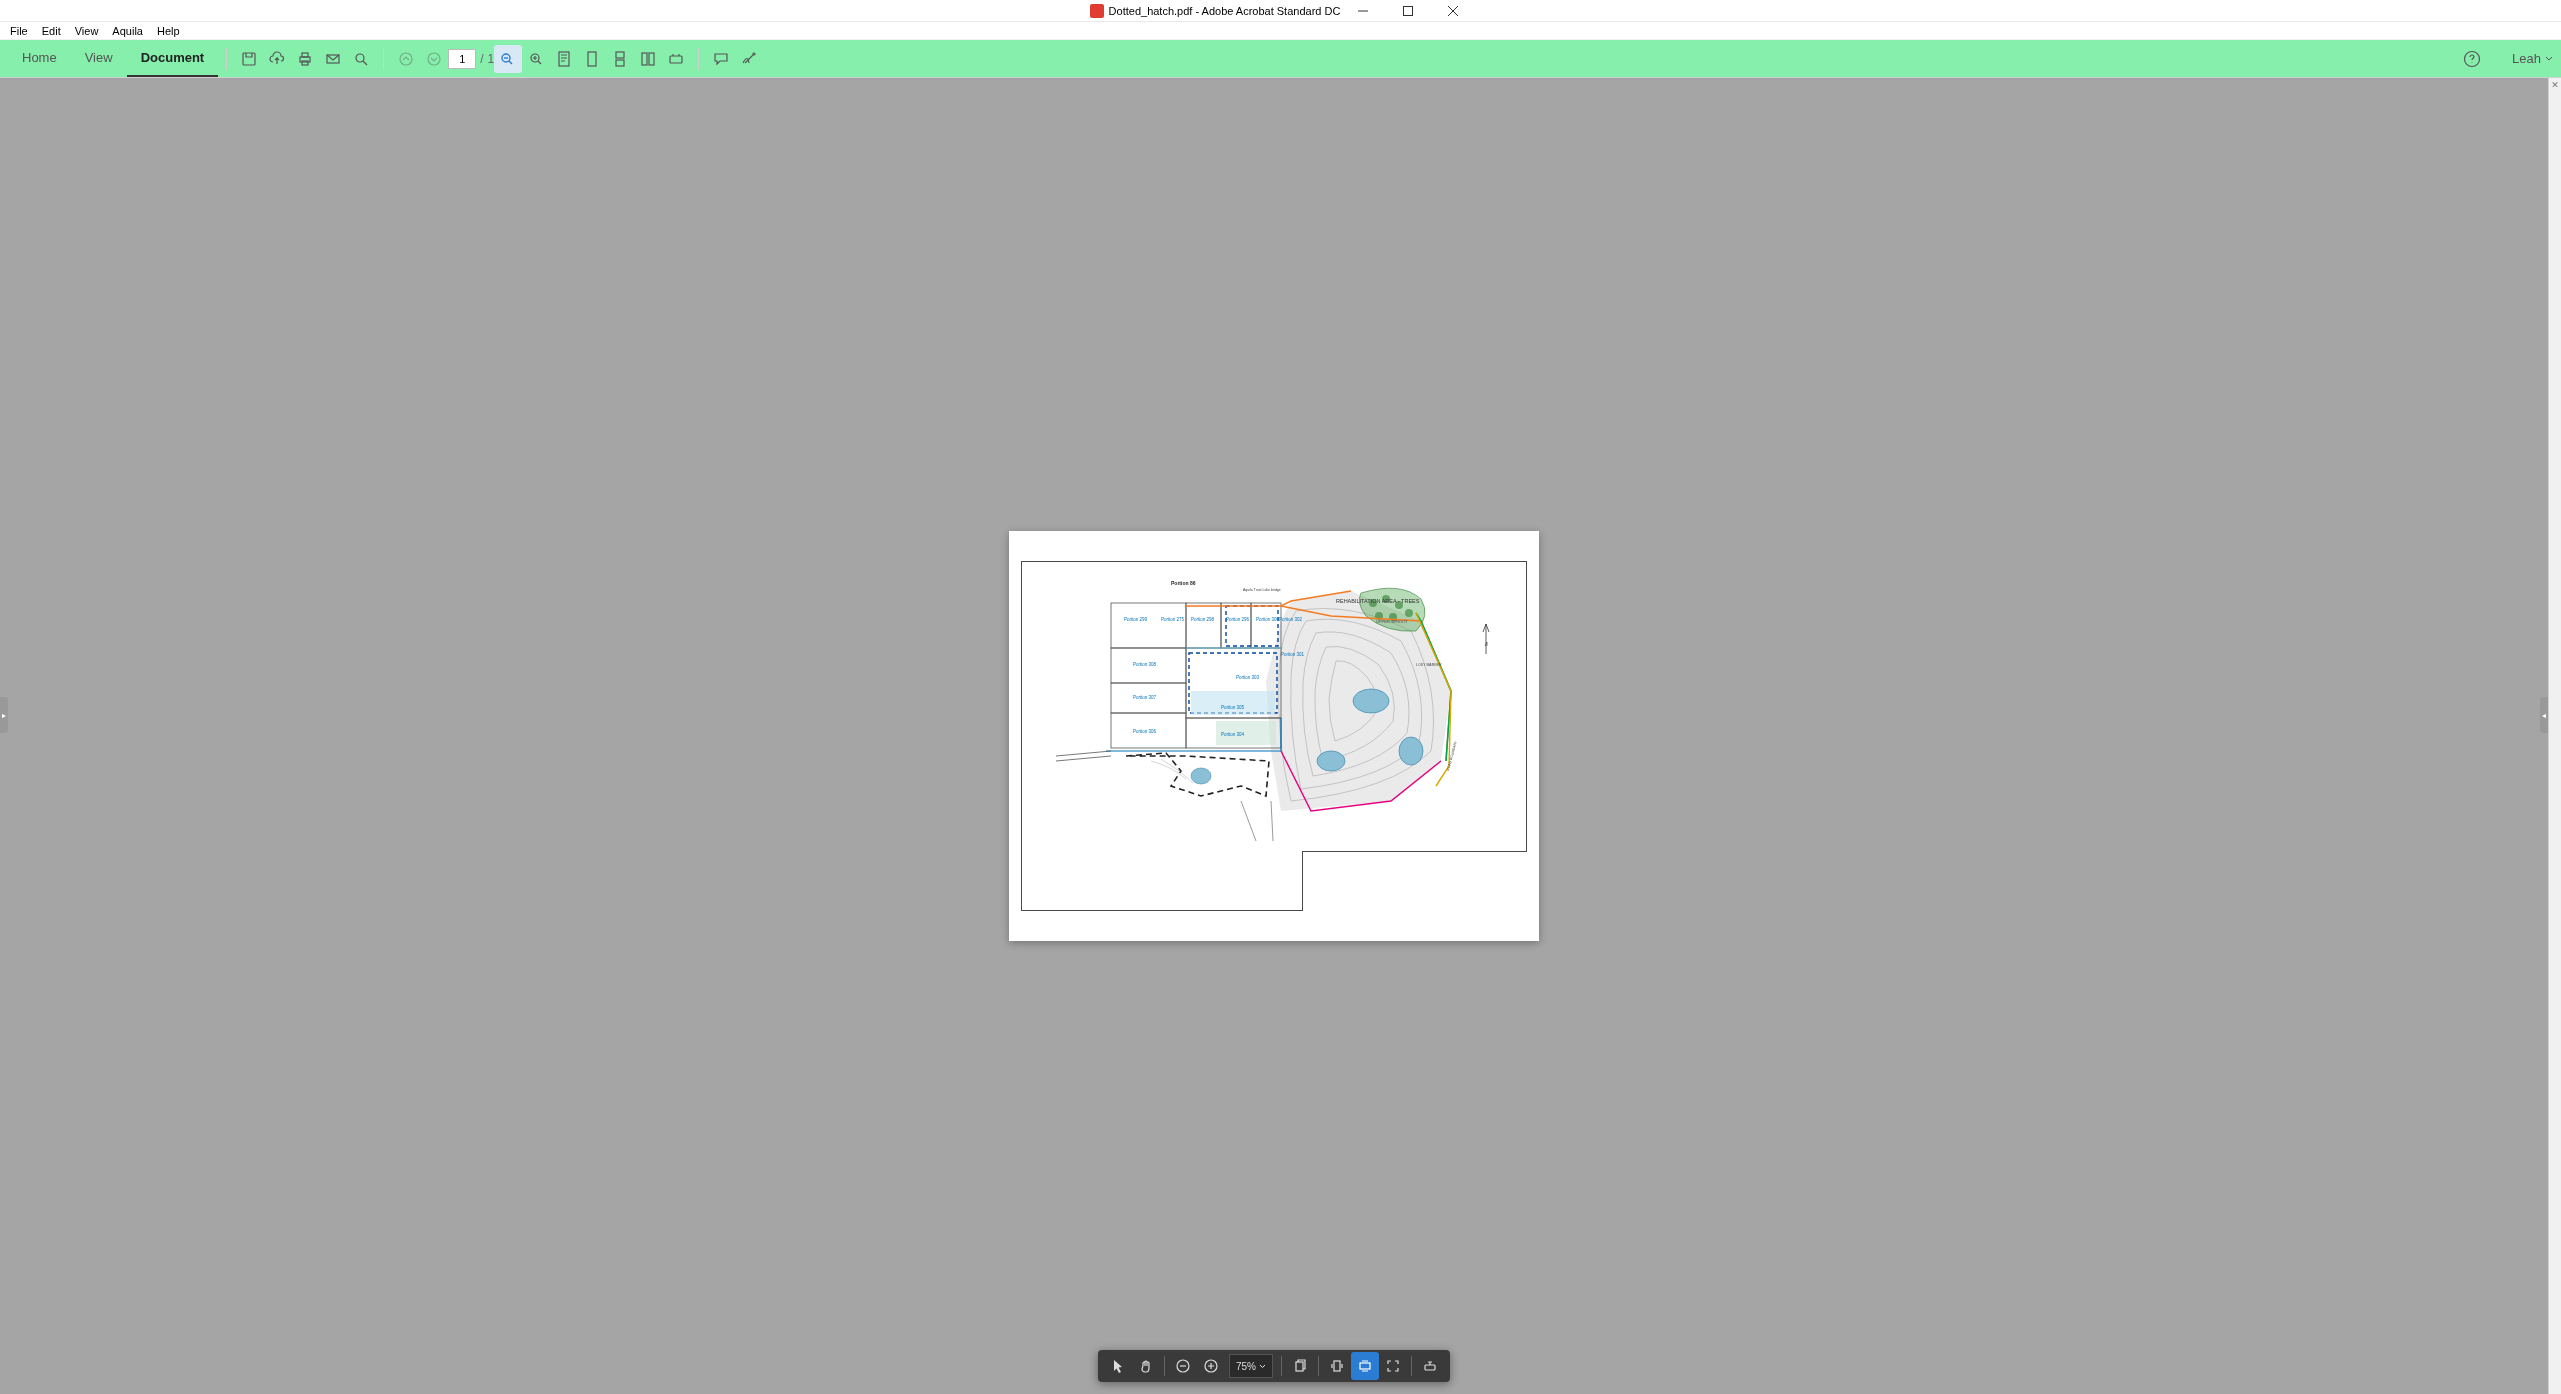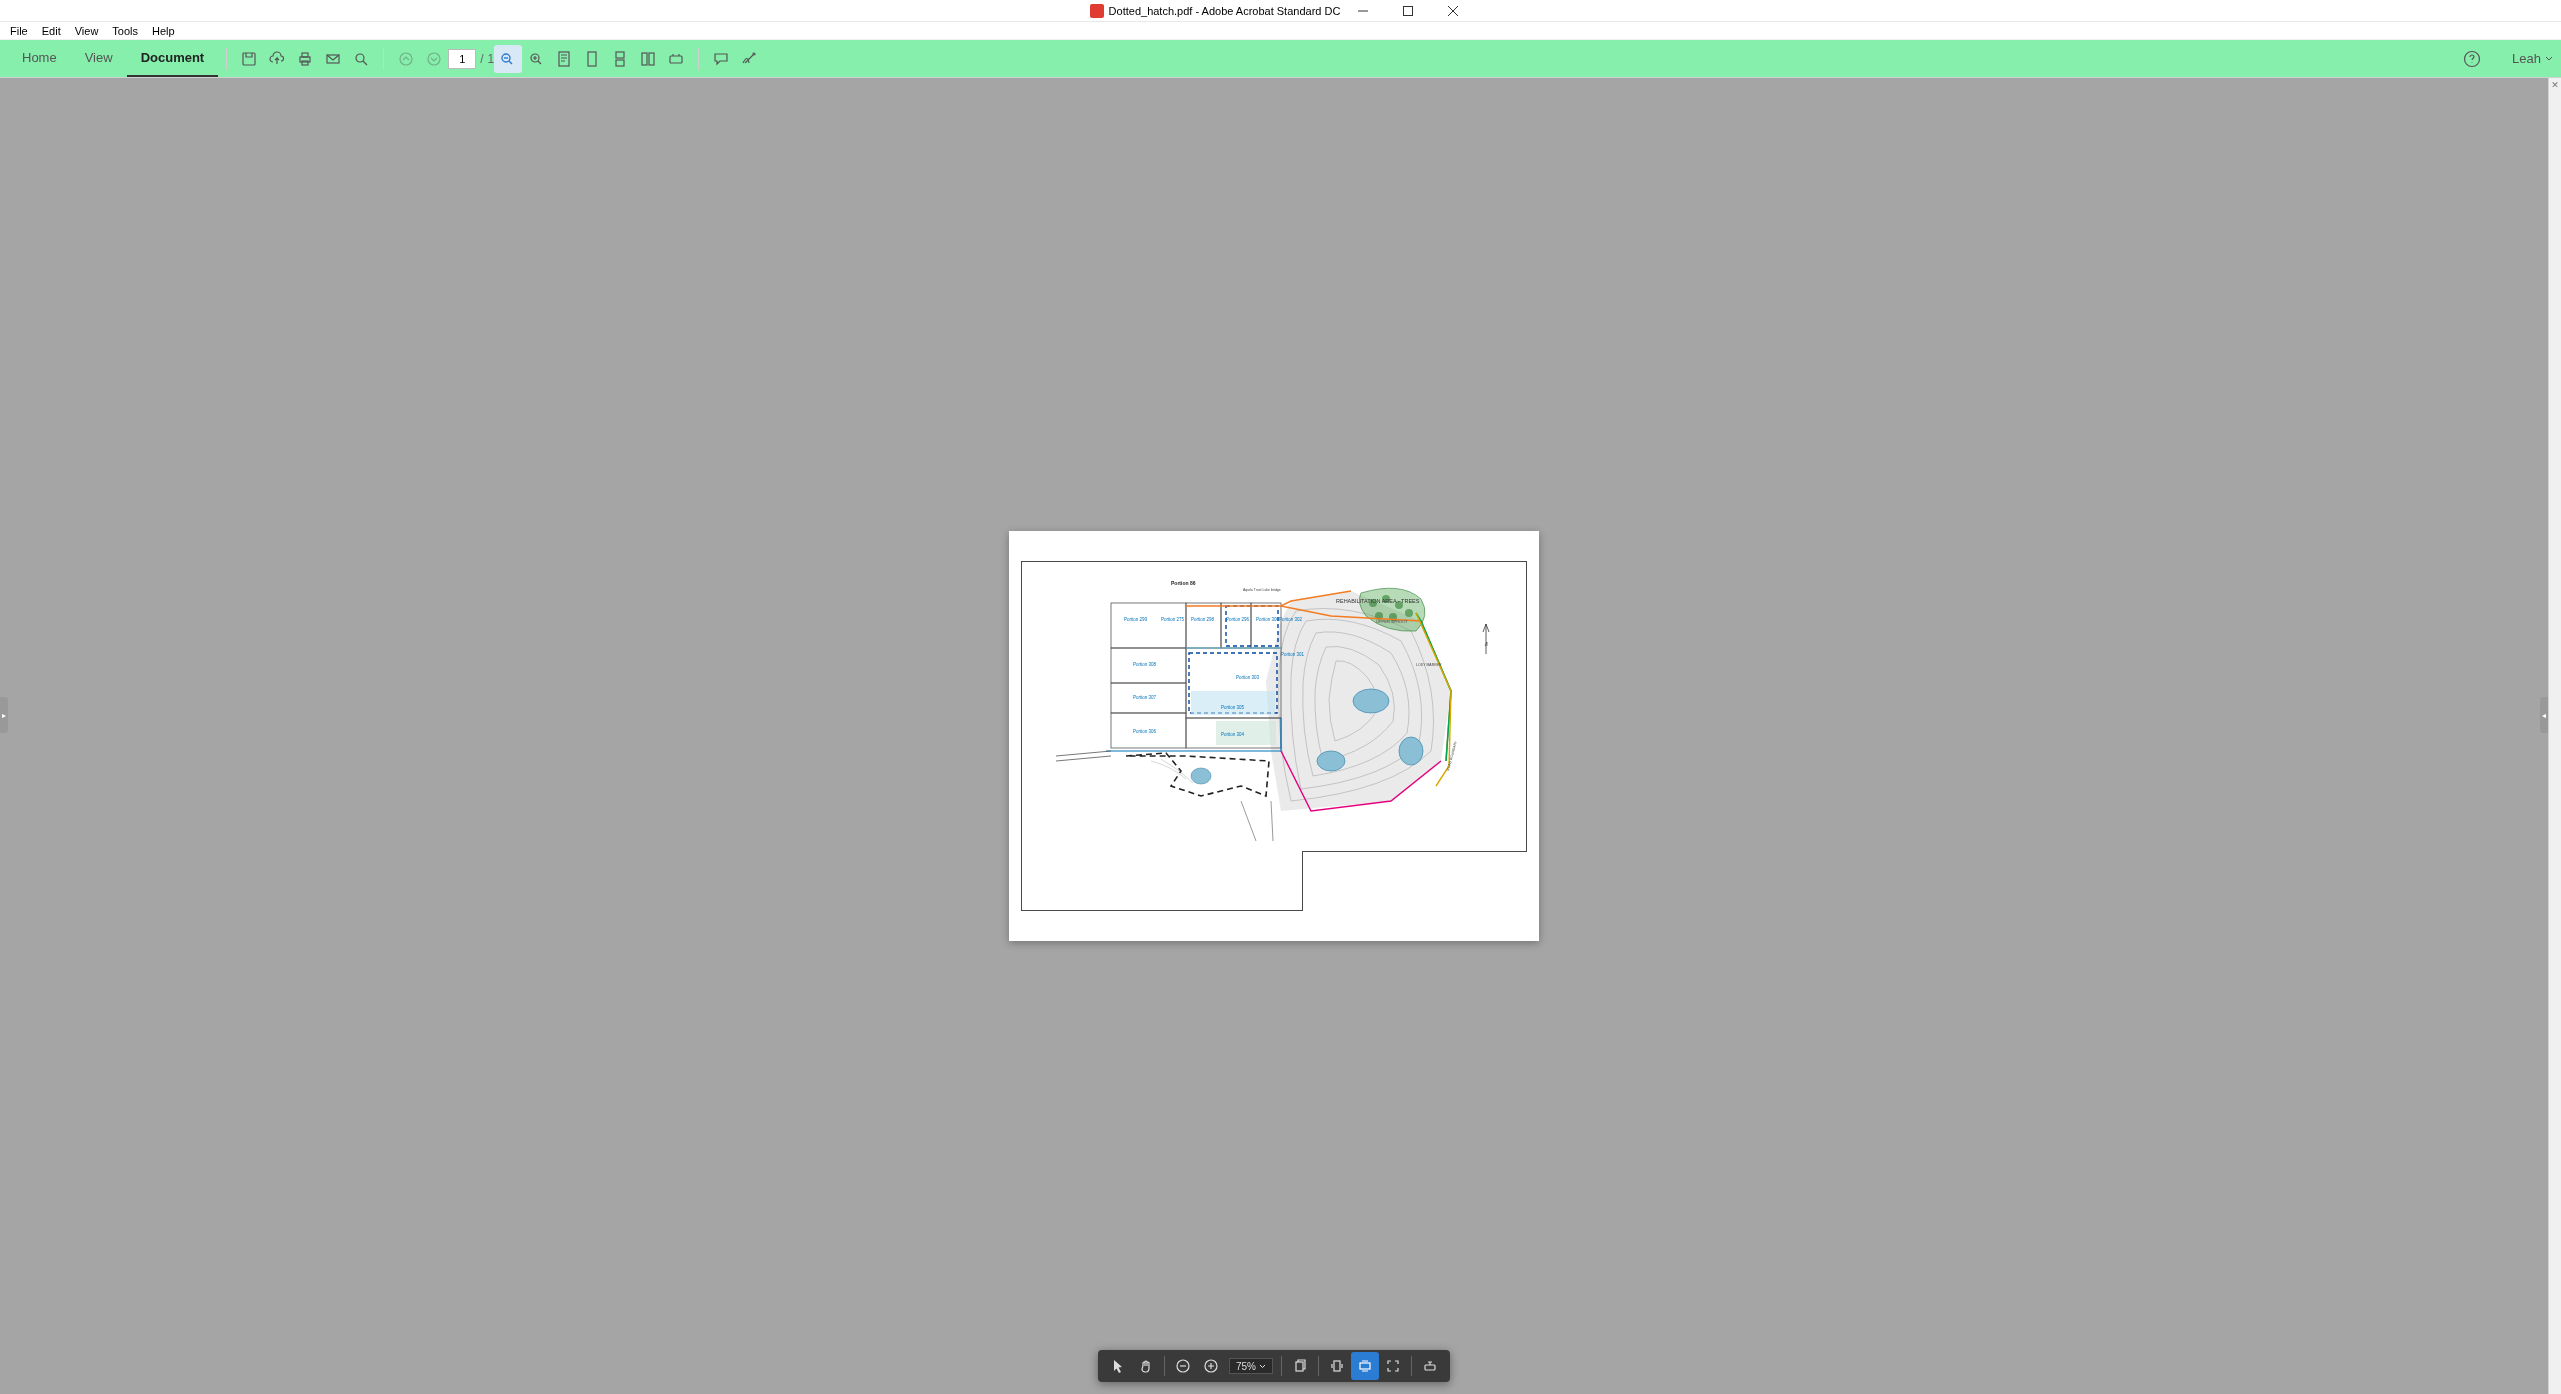--- a/index.html
+++ b/index.html
@@ -42,21 +42,21 @@
 .legend-box { position: absolute; right: 12px; bottom: 30px; width: 225px; height: 60px; border: 1px solid #4a4a4a; border-right: none; border-bottom: none; background: #fff; }
 
 
 .drawing { position: absolute; inset: 30px 12px 30px 12px; }
 
 
 .bottom-bar { position: absolute; bottom: 12px; left: 50%; transform: translateX(-50%); height: 32px; background: #3a3a3a; border-radius: 4px; display: flex; align-items: center; padding: 0 6px; box-shadow: 0 2px 10px rgba(0,0,0,0.4); }
 .bb-btn { width: 28px; height: 28px; display: flex; align-items: center; justify-content: center; color: #ddd; border-radius: 3px; }
 .bb-btn.active { background: #2b7cd3; color: #fff; }
 .bb-sep { width: 1px; height: 20px; background: #666; margin: 0 4px; }
-.zoom-display { display: flex; align-items: center; gap: 3px; background: #2a2a2a; border: 1px solid #555; height: 16px; padding: 0 6px; font-size: 10px; color: #ddd; margin: 0 4px; }
+.zoom-display { display: flex; align-items: center; gap: 3px; background: #2a2a2a; border: 1px solid #555; height: 24px; padding: 0 6px; font-size: 10px; color: #ddd; margin: 0 4px; }
 
 svg { display: block; }
 </style>
 </head>
 <body>
 
 <div class="titlebar">
   <div class="titlebar-left">
     <div class="app-icon"></div>
     <span>Dotted_hatch.pdf - Adobe Acrobat Standard DC</span>
@@ -77,21 +77,21 @@
           <path d="M0 0 L10 10 M10 0 L0 10" stroke="currentColor" stroke-width="1"></path>
         </svg>
     </div>
   </div>
 </div>
 
 <div class="menubar">
   <span>File</span>
   <span>Edit</span>
   <span>View</span>
-  <span>Tools</span>
+  <span>Aquila</span>
   <span>Help</span>
 </div>
 
 <div class="toolbar">
   <div class="toolbar-left">
     <div class="tab">Home</div>
     <div class="tab">View</div>
     <div class="tab active">Document</div>
     <div class="tool-sep"></div>
 

